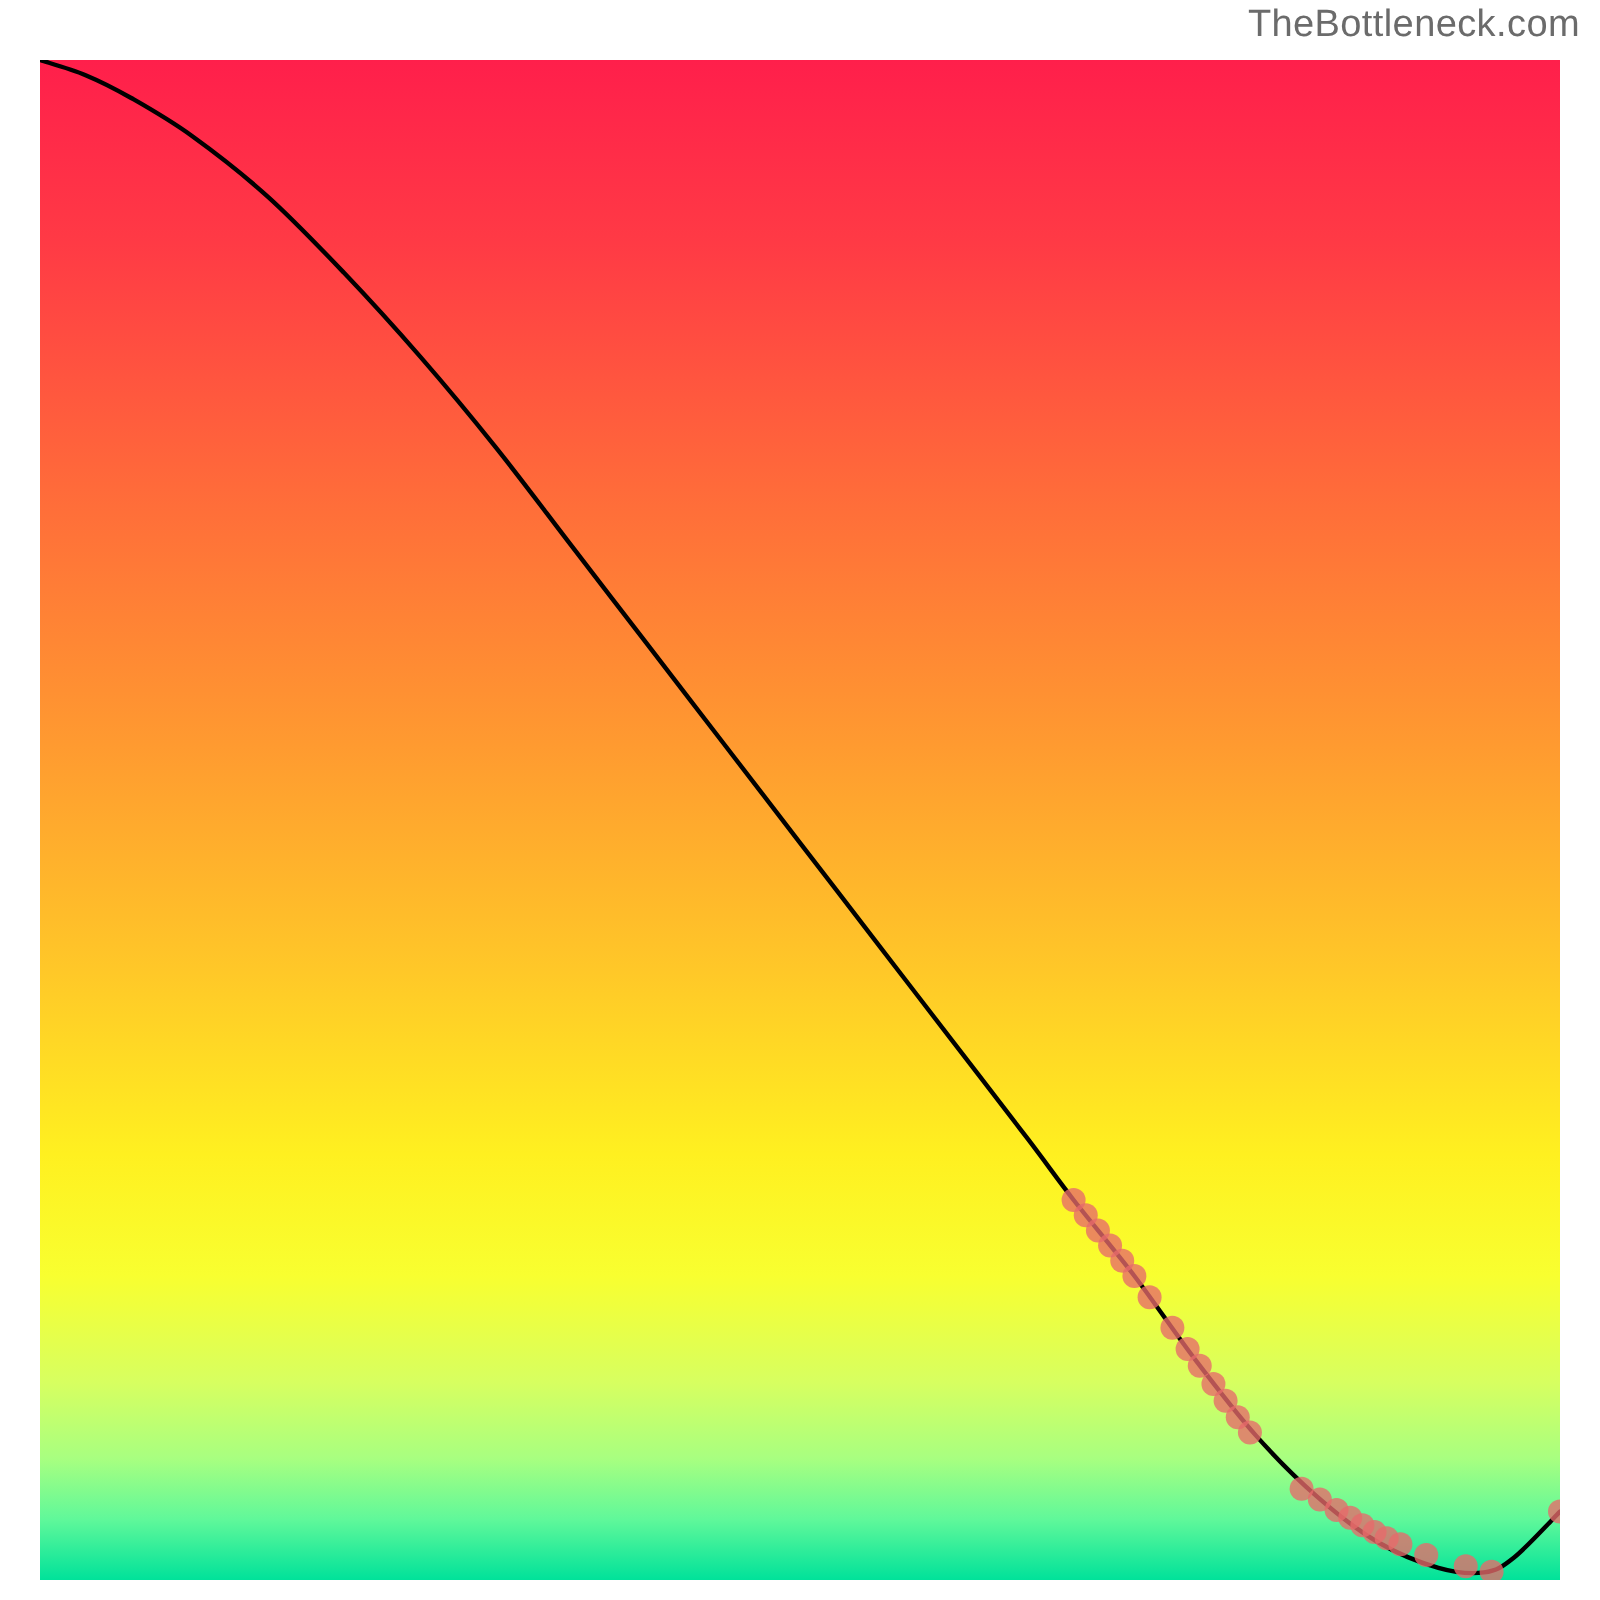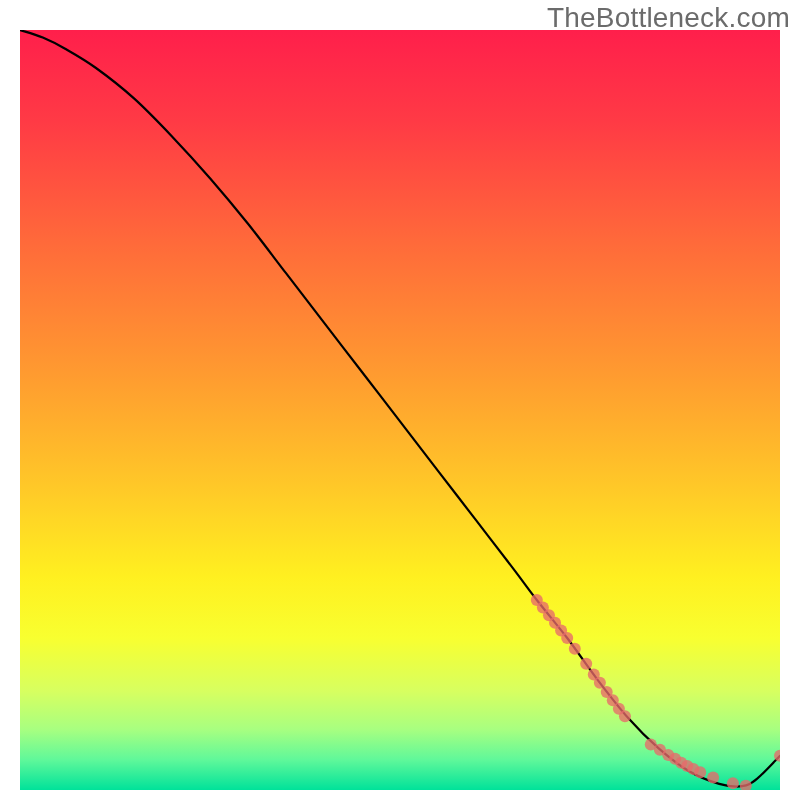--- a/index.html
+++ b/index.html
@@ -13,21 +13,21 @@
   .stage {
     position: relative;
     width: 800px;
     height: 800px;
   }
   .watermark {
     position: absolute;
     top: 2px;
     right: 10px;
     font-family: Arial, Helvetica, sans-serif;
-    font-size: 28px;
+    font-size: 19px;
     color: #6b6b6b;
     font-weight: 500;
     letter-spacing: 0.2px;
     user-select: none;
   }
   .plot-area {
     position: absolute;
     left: 20px;
     top: 30px;
     width: 760px;

